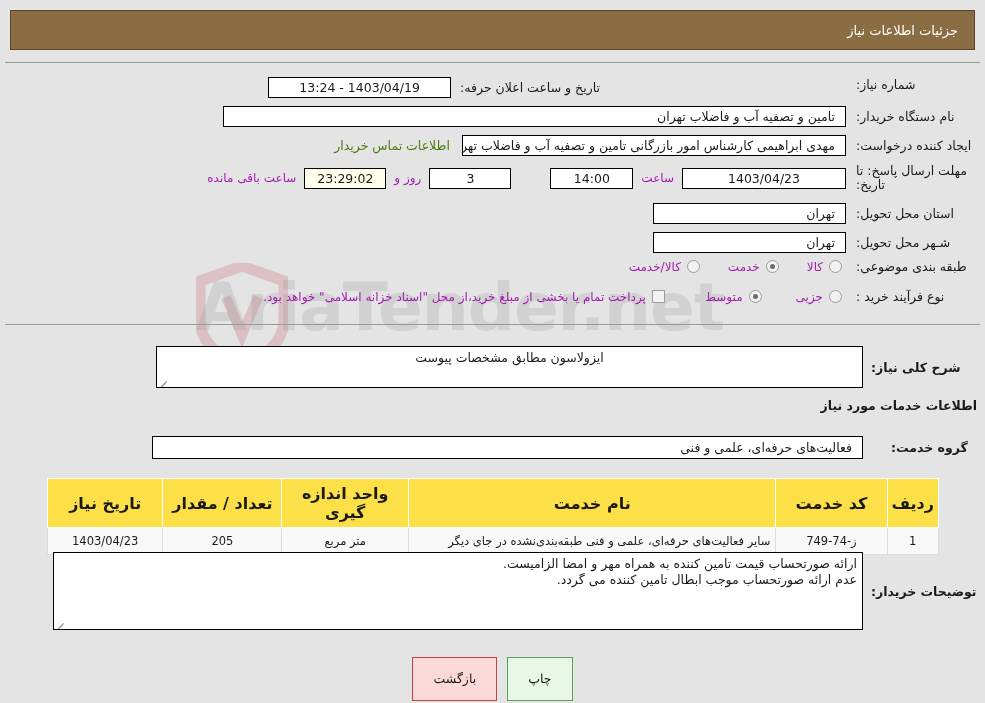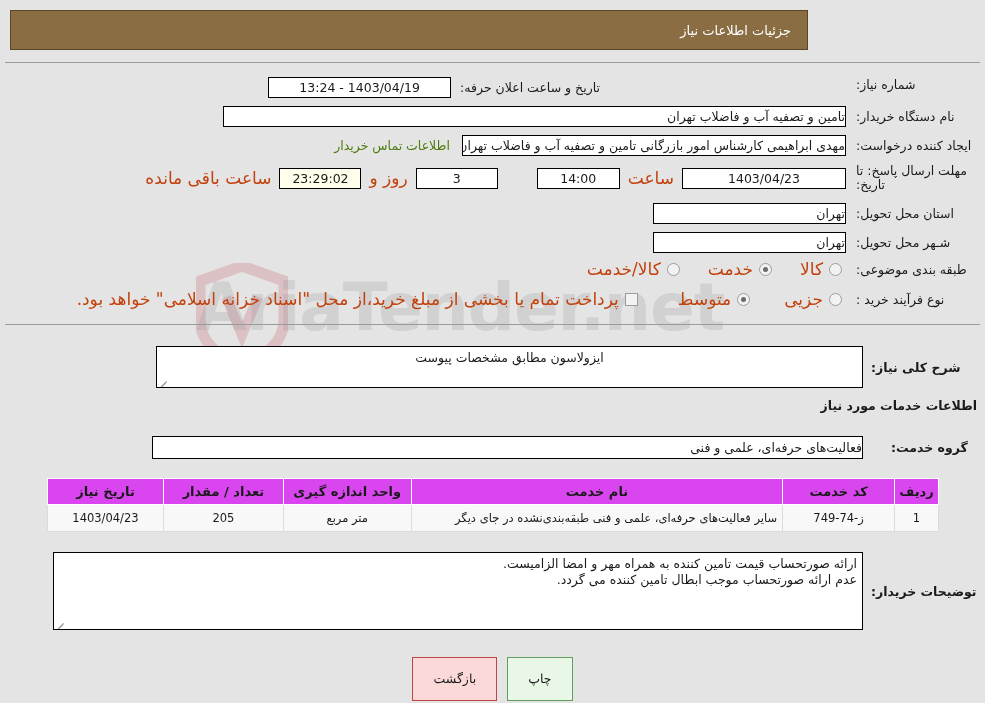--- a/index.html
+++ b/index.html
@@ -40,21 +40,21 @@
   #wm-shield {
     position: absolute;
     left: 196px; top: 8px;
     width: 92px; height: 104px;
   }
 
   
   #header {
     position: absolute;
     left: 10px; top: 10px;
-    width: 798px; height: 40px;
+    width: 965px; height: 40px;
     background: #8a6d43;
     border: 1px solid #5c4526;
     color: #ffffff;
     font-size: 13px;
     display: flex;
     align-items: center;
     justify-content: flex-start;
     padding: 0 16px;
     z-index: 3;
   }
@@ -88,33 +88,33 @@
     text-align: left;
     line-height: 14px;
     direction: rtl;
   }
   .fld {
     border: 1px solid #000000;
     background: #ffffff;
     height: 21px;
     font-size: 12.5px;
     color: #1a1a1a;
-    padding: 0 0;
+    padding: 0 10px;
     display: flex;
     align-items: center;
     overflow: hidden;
     white-space: nowrap;
   }
   .fld.center { justify-content: center; }
   .fld.right  { justify-content: flex-start; }
   .fld.cream { background: #ffffeb; }
 
   .plain {
-    font-size: 17px;
-    color: #c2410c;
+    font-size: 12px;
+    color: #a21caf;
     white-space: nowrap;
   }
   .link {
     font-size: 12.5px;
     color: #4d7c0f;
     white-space: nowrap;
     cursor: pointer;
   }
 
   
@@ -187,25 +187,25 @@
   #tbl {
     position: absolute;
     left: 47px; top: 478px;
     width: 892px;
     border-collapse: collapse;
     font-size: 11.5px;
     z-index: 2;
     background: #ffffff;
   }
   #tbl th {
-    background: #d946ef;
+    background: #fde047;
     border: 1px solid #ffffff;
     color: #1a1a1a;
     font-weight: bold;
-    font-size: 13px;
+    font-size: 16px;
     padding: 5px 4px;
     text-align: center;
   }
   #tbl td {
     background: #f8f8f8;
     border: 1px solid #dcdcdc;
     color: #1a1a1a;
     font-size: 11.5px;
     padding: 6px 5px;
     text-align: center;

